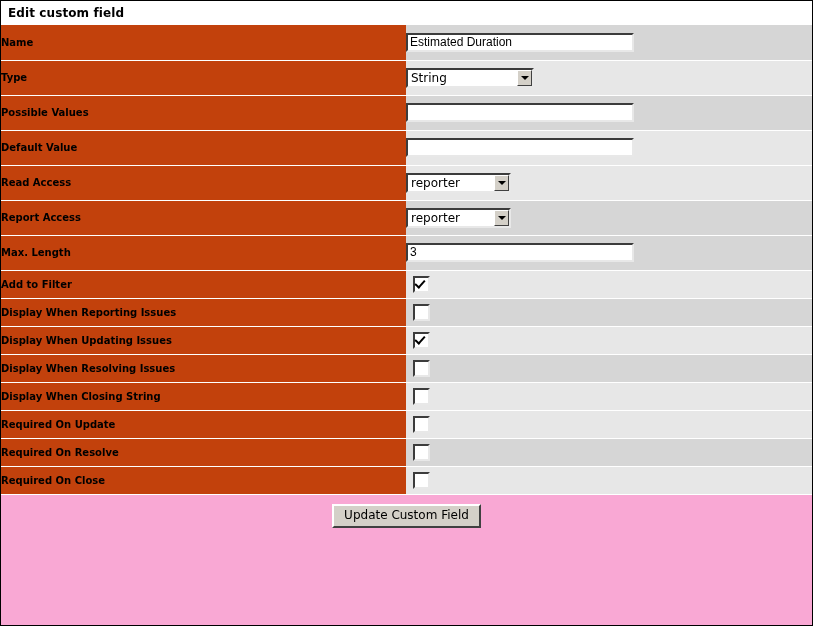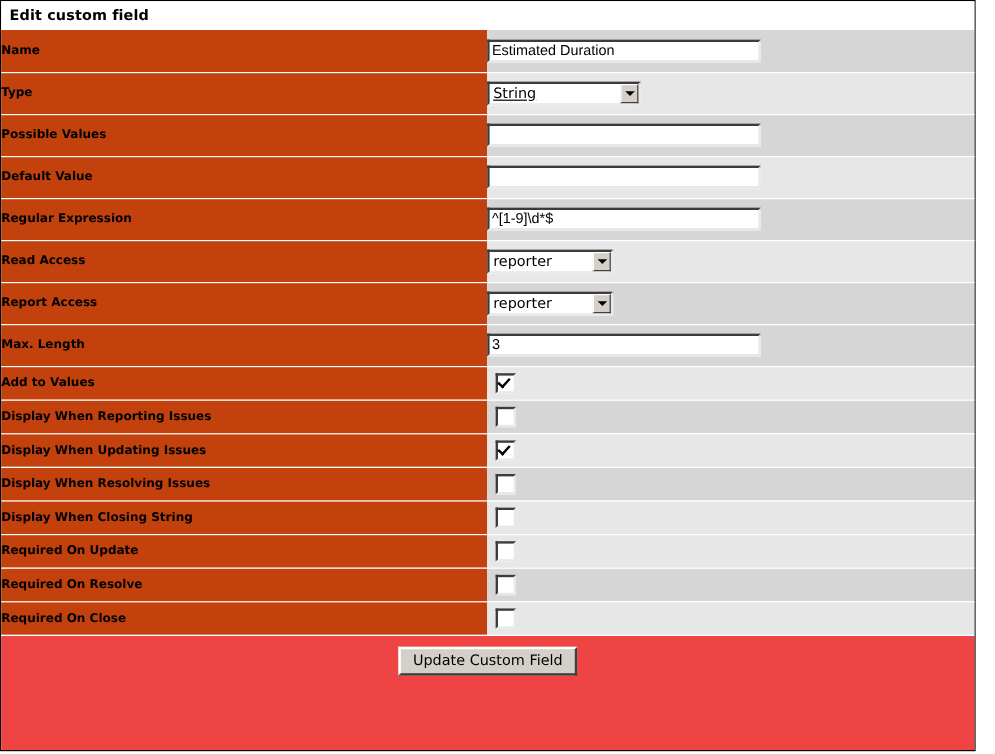--- a/index.html
+++ b/index.html
@@ -147,21 +147,21 @@
   }
   .select-box .sel-arrow::after {
     content: "";
     display: block;
     width: 0;
     height: 0;
     border-left: 4px solid transparent;
     border-right: 4px solid transparent;
     border-top: 4px solid #000000;
   }
-  .select-type  { width: 128px; text-decoration: underline; }
+  .select-type  { width: 128px; }
   .select-access{ width: 105px; gap: 32px; }
 
   .chk {
     display: inline-block;
     position: relative;
     width: 13px;
     height: 13px;
     background: #ffffff;
     border: 2px solid;
     border-top-color: #3c3c3c;
@@ -181,21 +181,21 @@
     width: 4px;
     height: 8px;
     border: solid #000000;
     border-width: 0 2px 2px 0;
     transform: rotate(42deg);
   }
 
   
   .footer-row {
     flex: 1 1 auto;
-    background: #ef4444;
+    background: #f9a8d4;
     display: flex;
     align-items: flex-start;
     justify-content: center;
     padding-top: 9px;
     box-sizing: border-box;
   }
   .submit-btn {
     font-family: "DejaVu Sans", "Liberation Sans", sans-serif;
     font-size: 12px;
     color: #000000;
@@ -234,44 +234,40 @@
             </div></td>
         </tr>
         <tr class="row-text">
           <td class="cell-label">Possible Values</td>
           <td class="cell-value"><input type="text" class="txt" value="" style=""></td>
         </tr>
         <tr class="row-text alt">
           <td class="cell-label">Default Value</td>
           <td class="cell-value"><input type="text" class="txt" value="" style=""></td>
         </tr>
-        <tr class="row-text">
-          <td class="cell-label">Regular Expression</td>
-          <td class="cell-value"><input type="text" class="txt" value="^[1-9]\d*$" style=""></td>
-        </tr>
         <tr class="row-text alt">
           <td class="cell-label">Read Access</td>
           <td class="cell-value"><div class="select-box select-access">
               <span class="sel-text">reporter</span>
               <span class="sel-arrow"></span>
             </div></td>
         </tr>
         <tr class="row-text">
           <td class="cell-label">Report Access</td>
           <td class="cell-value"><div class="select-box select-access">
               <span class="sel-text">reporter</span>
               <span class="sel-arrow"></span>
             </div></td>
         </tr>
         <tr class="row-text">
           <td class="cell-label">Max. Length</td>
           <td class="cell-value"><input type="text" class="txt" value="3" style=""></td>
         </tr>
         <tr class="row-check alt">
-          <td class="cell-label">Add to Values</td>
+          <td class="cell-label">Add to Filter</td>
           <td class="cell-value"><span class="chk checked" role="checkbox" aria-checked="true"></span></td>
         </tr>
         <tr class="row-check">
           <td class="cell-label">Display When Reporting Issues</td>
           <td class="cell-value"><span class="chk" role="checkbox" aria-checked="false"></span></td>
         </tr>
         <tr class="row-check alt">
           <td class="cell-label">Display When Updating Issues</td>
           <td class="cell-value"><span class="chk checked" role="checkbox" aria-checked="true"></span></td>
         </tr>

